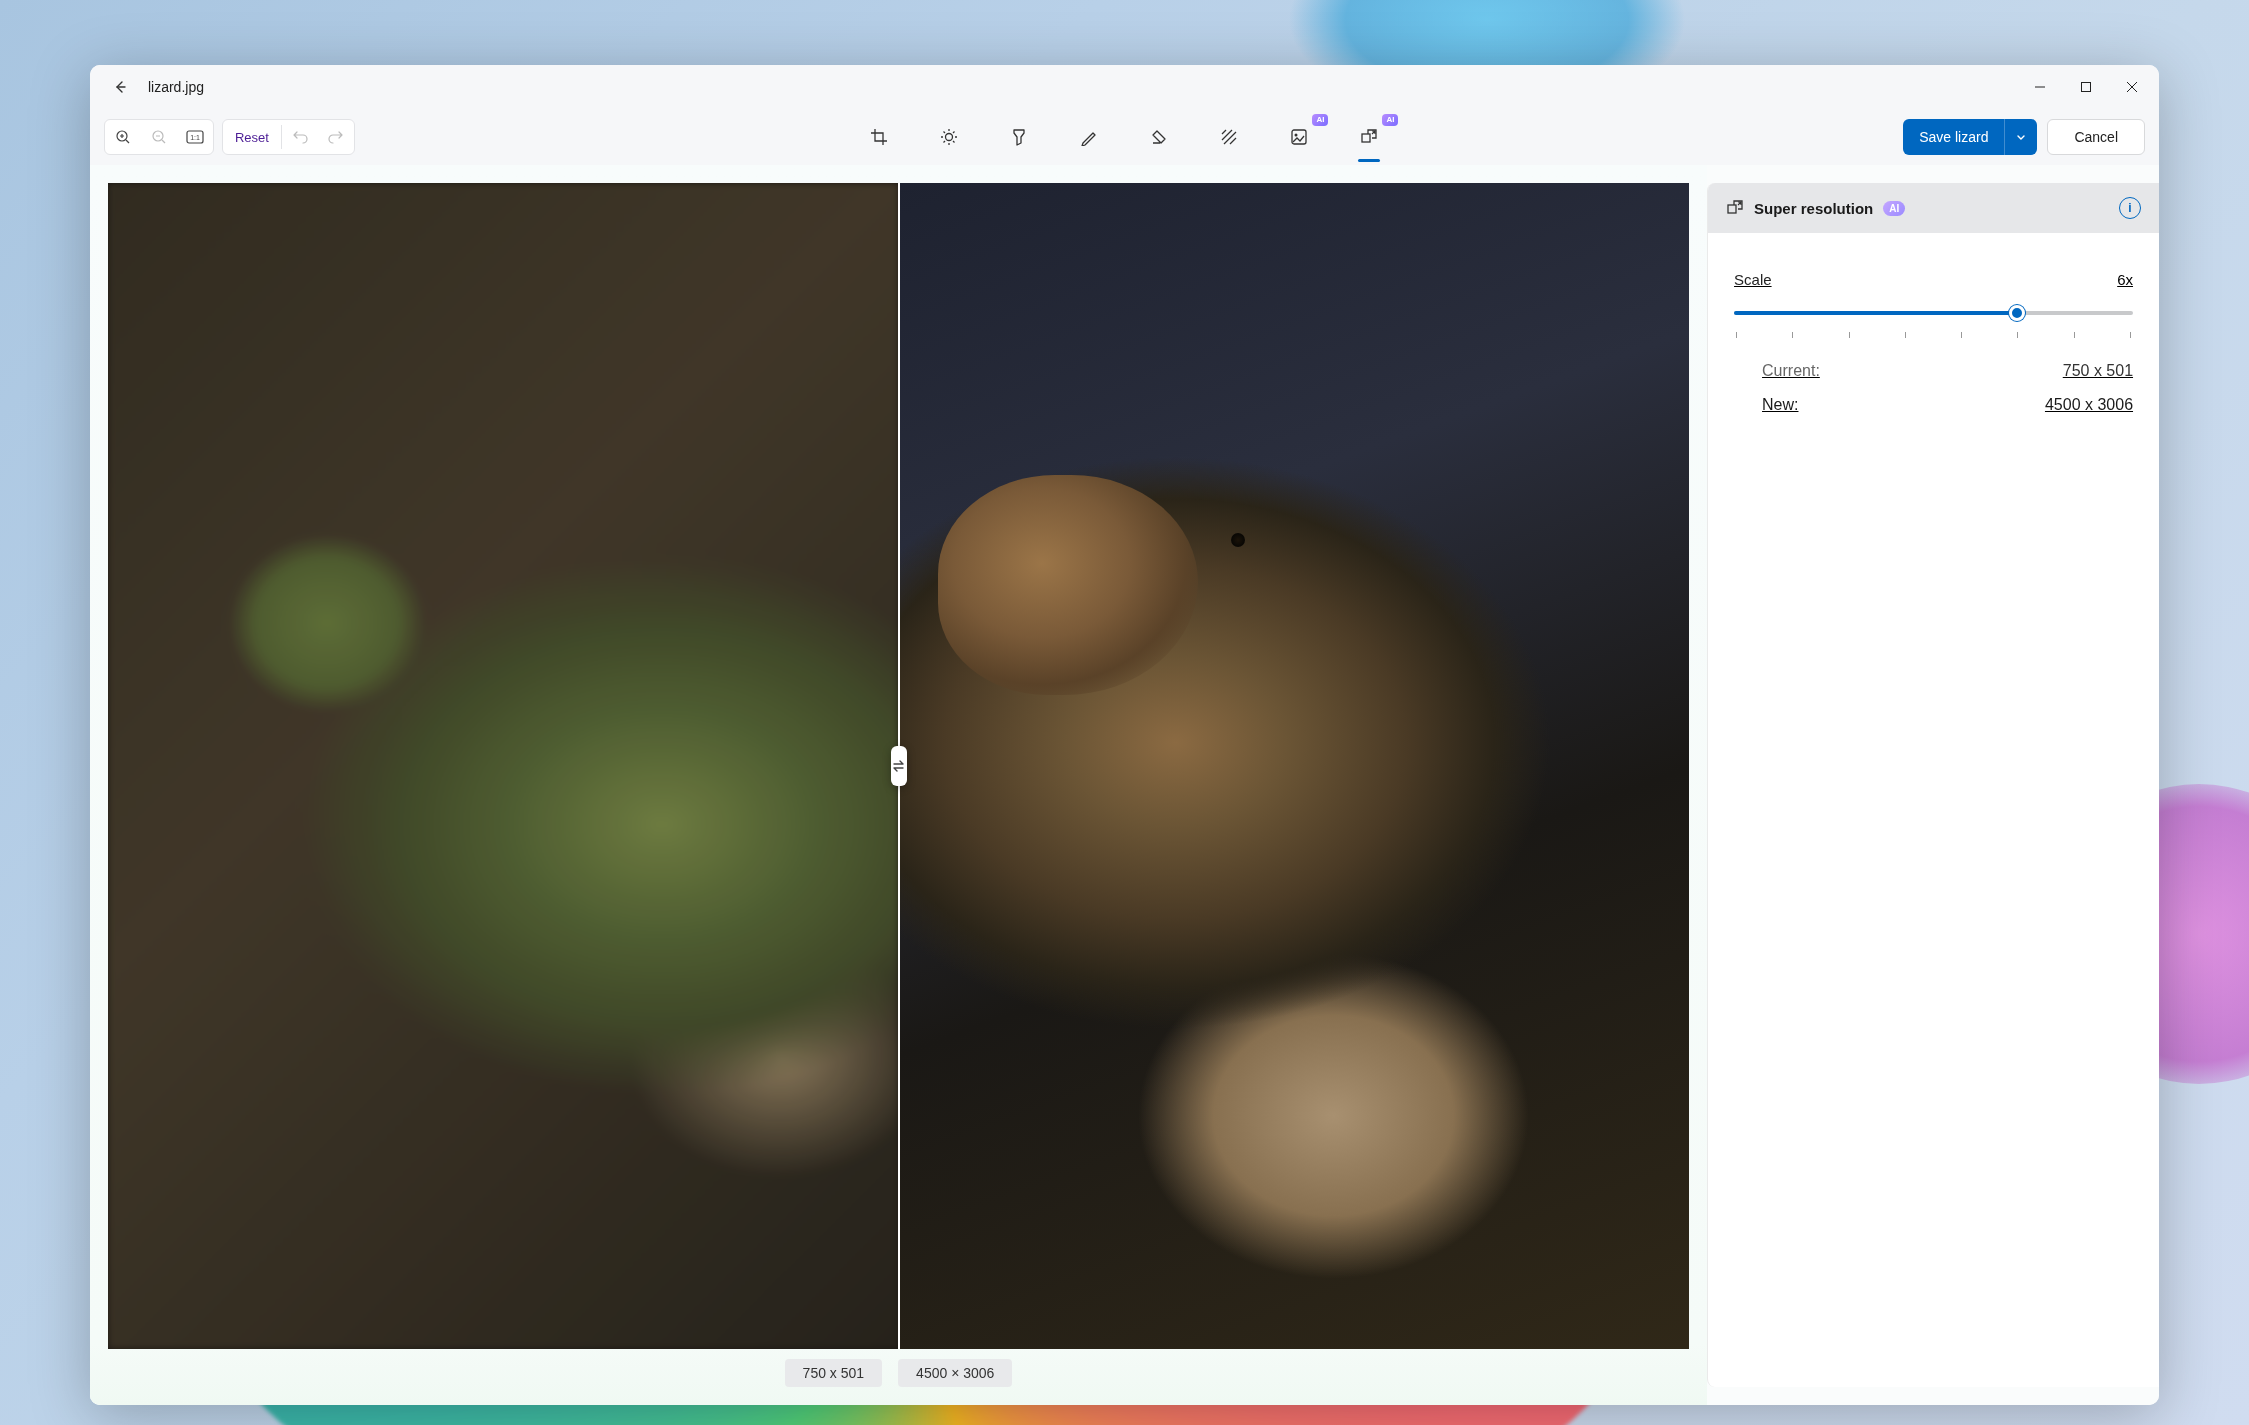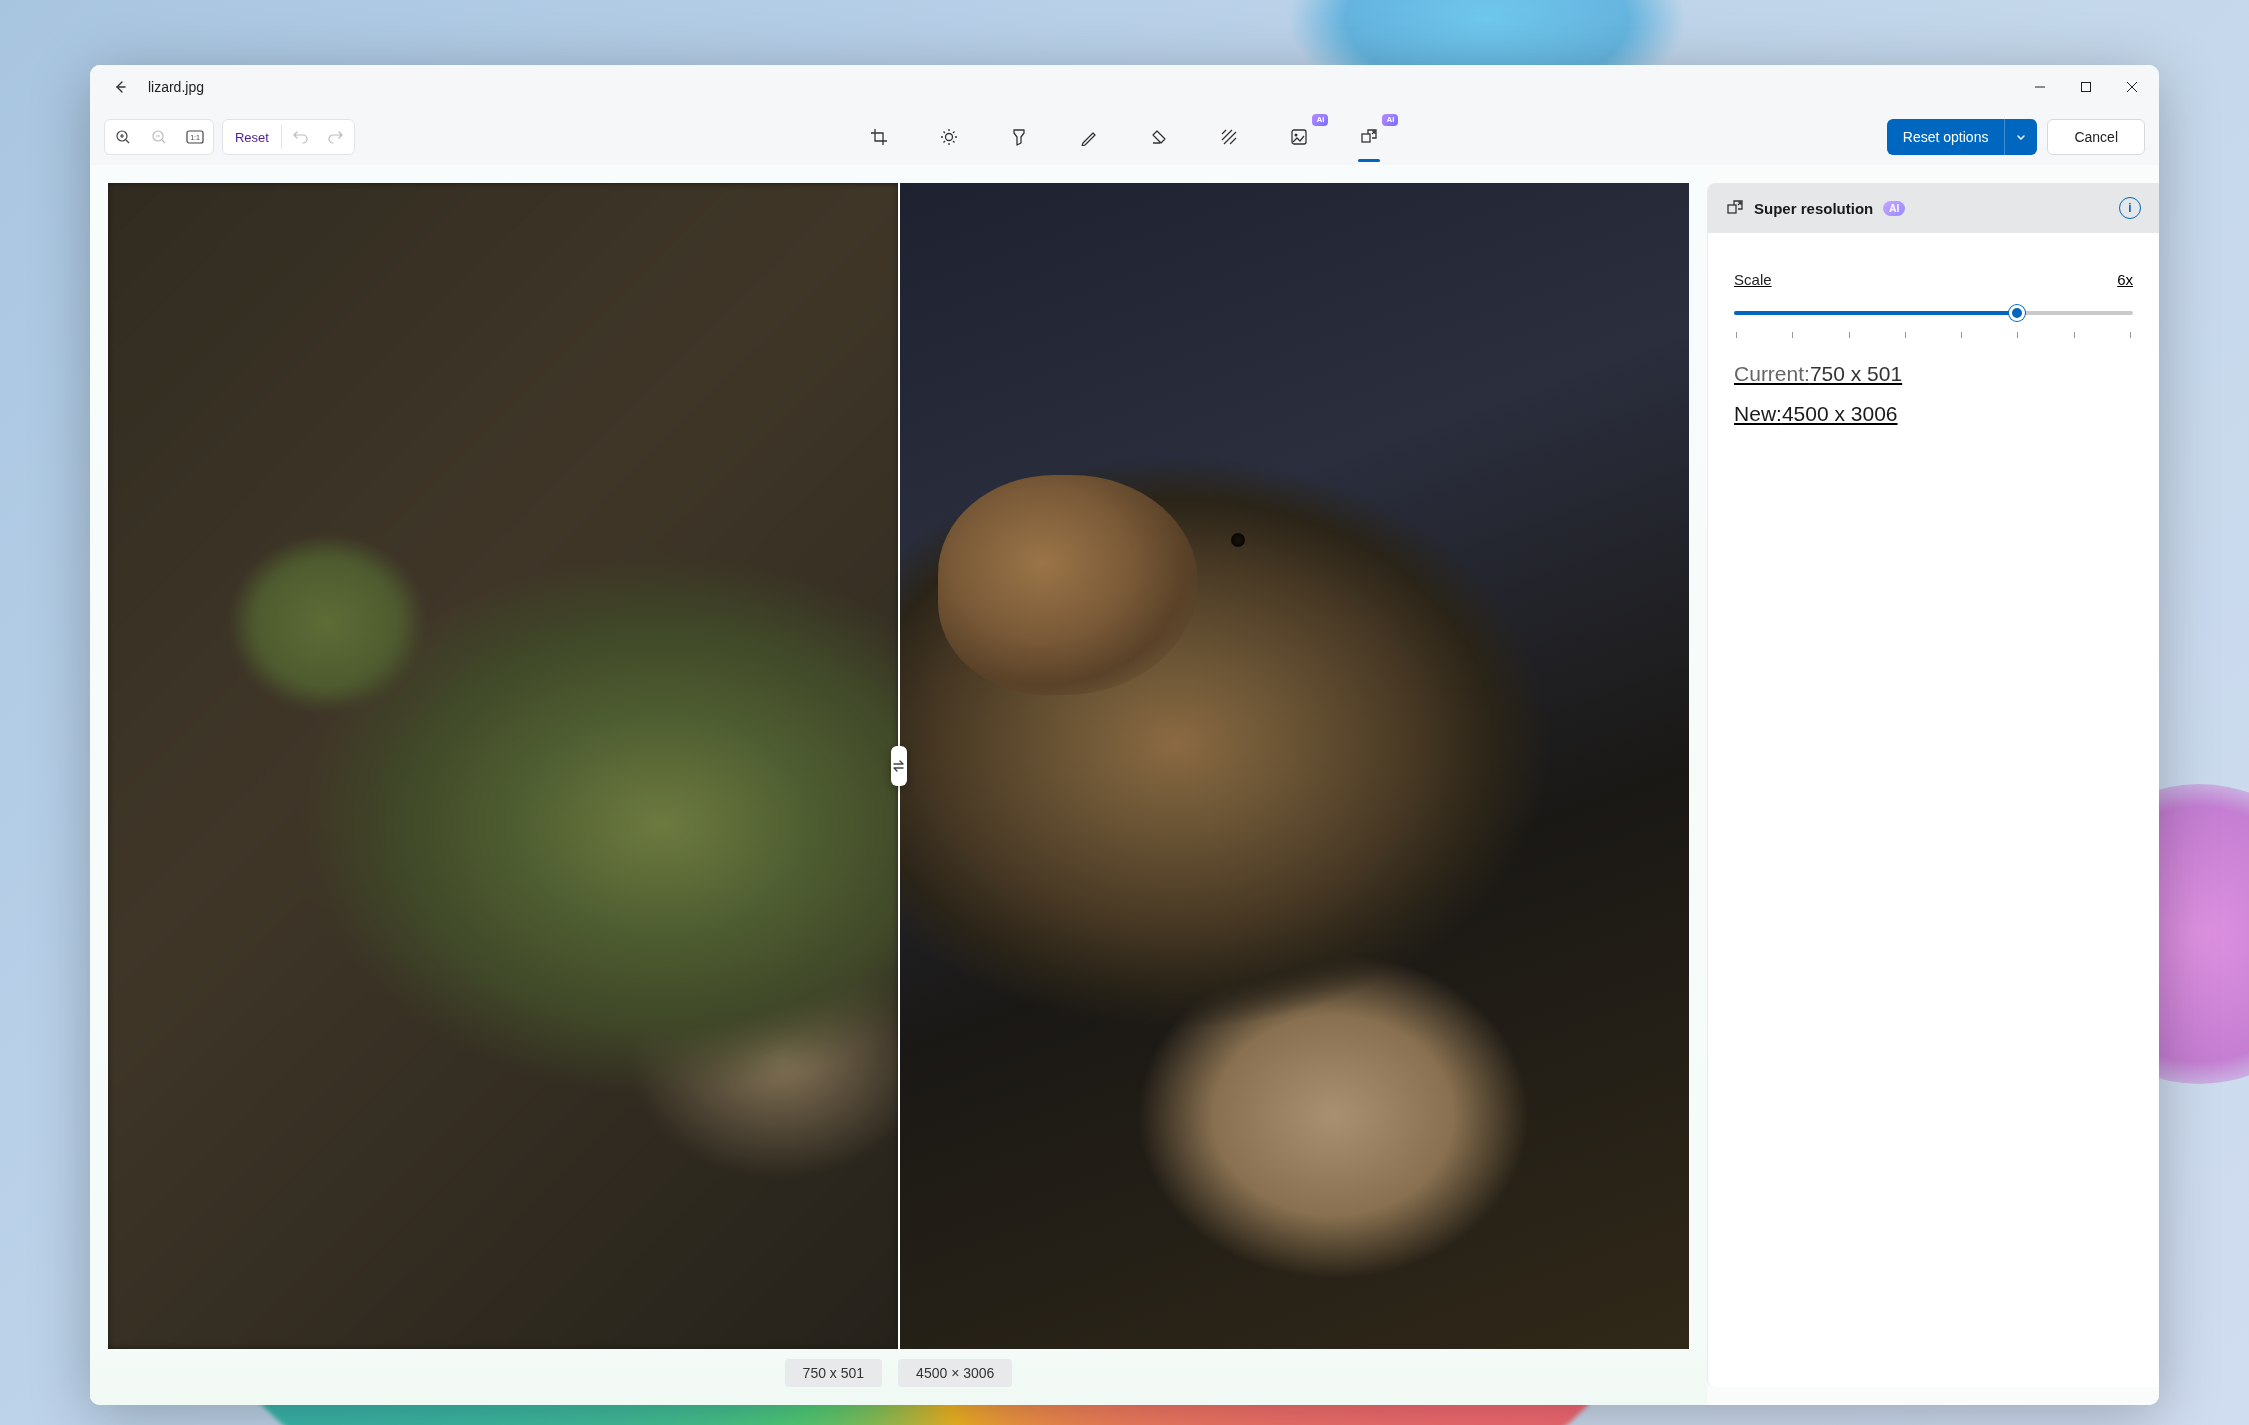--- a/index.html
+++ b/index.html
@@ -393,22 +393,24 @@
     justify-content: space-between;
     padding: 0 2px;
     margin-bottom: 24px;
   }
   .slider-ticks span {
     width: 1px; height: 6px;
     background: #999;
   }
   .dim-row {
     display: flex;
+    justify-content: space-between;
     margin-bottom: 16px;
-    font-size: 21px;
+    font-size: 16px;
+    margin-left: 28px;
   }
   .dim-row .k { color: #666; }
   .dim-row.new .k { color: #1a1a1a; font-weight: 500; }
   .dim-row .v { color: #333; }
   .dim-row.new .v { color: #1a1a1a; font-weight: 500; }
 
   svg { display: block; }
 </style>
 </head>
 <body>
@@ -545,21 +547,21 @@
             <rect x="2" y="6" width="8" height="8" stroke="currentColor" stroke-width="1.3" fill="none"></rect>
             <path d="M8 6 V2 H16 V10 H12" stroke="currentColor" stroke-width="1.3" fill="none"></path>
             <path d="M12 6 L15 3 M15 3 H12 M15 3 V6" stroke="currentColor" stroke-width="1.2" fill="none"></path>
           </svg>
         <span class="ai-badge">AI</span>
       </div>
     </div>
 
     <div class="toolbar-right">
       <button class="save-btn">
-        <span class="label">Reset options</span>
+        <span class="label">Save lizard</span>
         <span class="chev">
           <svg width="12" height="12" viewBox="0 0 12 12">
               <path d="M3 5 L6 8 L9 5" stroke="currentColor" stroke-width="1.4" fill="none" stroke-linecap="round"></path>
             </svg>
         </span>
       </button>
       <button class="cancel-btn">Cancel</button>
     </div>
   </div>
 

